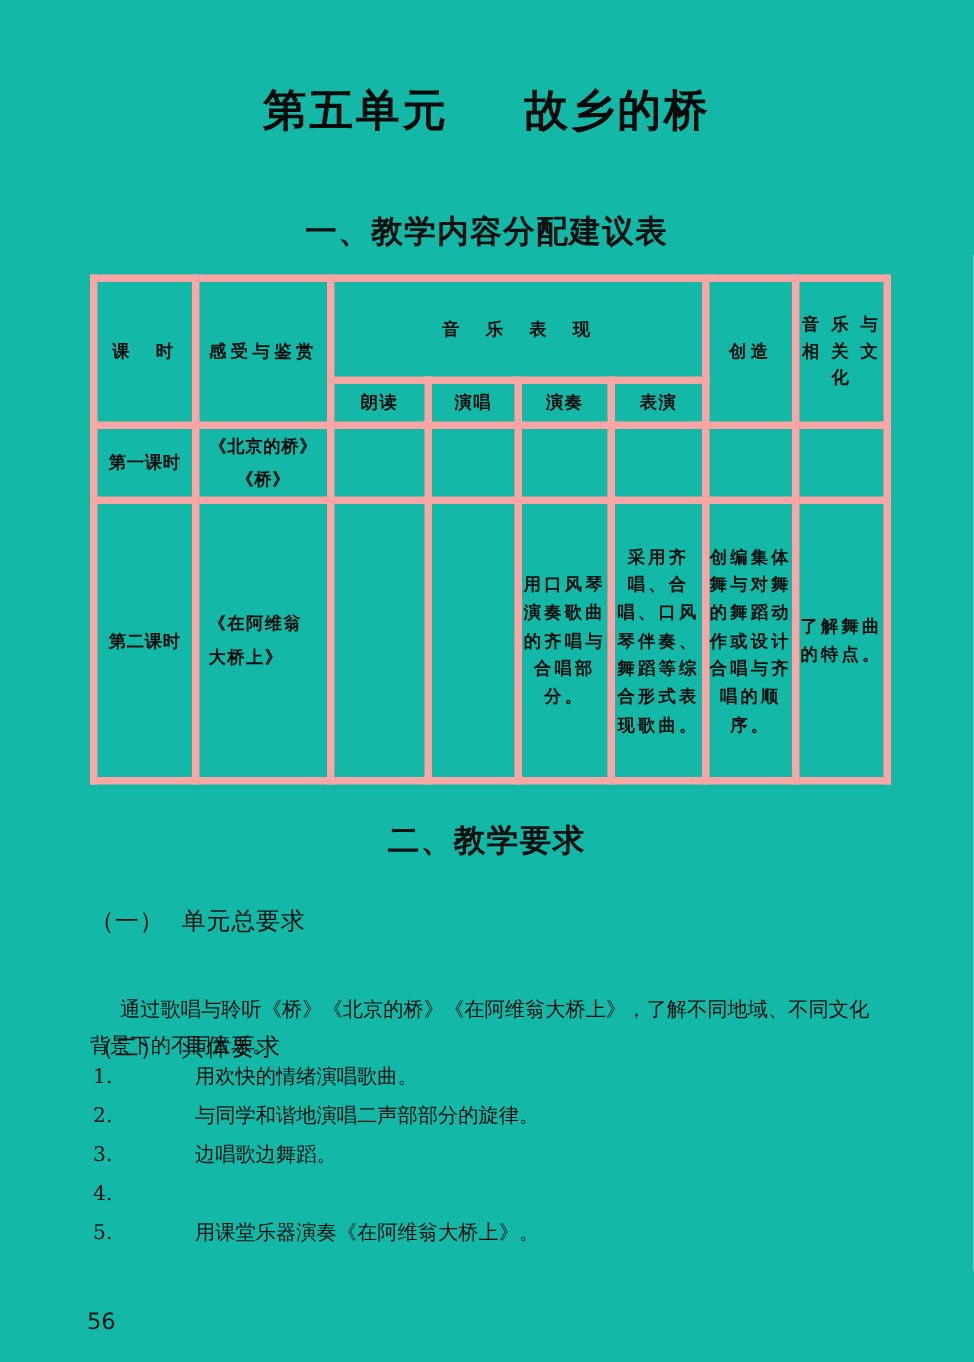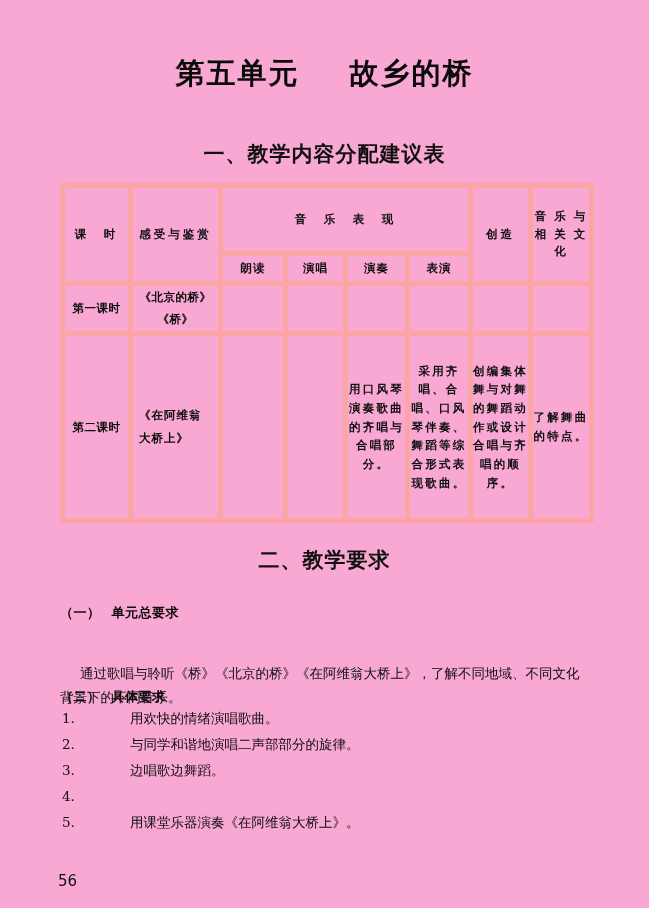--- a/index.html
+++ b/index.html
@@ -11,21 +11,21 @@
     width: 649px;
     height: 908px;
     position: relative;
     font-family: "DejaVu Sans", "Liberation Sans", sans-serif;
     color: #0d0d0d;
     overflow: hidden;
   }
   .page {
     position: absolute;
     inset: 0;
-    background: #f9a8d4;
+    background: #14b8a6;
   }
 
   
   .unit-title {
     position: absolute;
     left: 0; right: 0;
     top: 54px;
     text-align: center;
     font-size: 29px;
     font-weight: bold;
@@ -94,22 +94,22 @@
     line-height: 1.62;
     letter-spacing: 2.2px;
     word-break: break-all;
   }
   .vflow .inner { display: block; }
 
   
   .sub-heading {
     position: absolute;
     left: 60px;
-    font-size: 13px;
-    font-weight: bold;
+    font-size: 16px;
+    font-weight: normal;
     letter-spacing: 0.5px;
     font-family: "DejaVu Sans", "Liberation Sans", sans-serif;
   }
   #sub1 { top: 604px; }
   #sub2 { top: 688px; }
   .sub-heading .num { margin-right: 6px; }
 
   .para {
     position: absolute;
     left: 60px;

